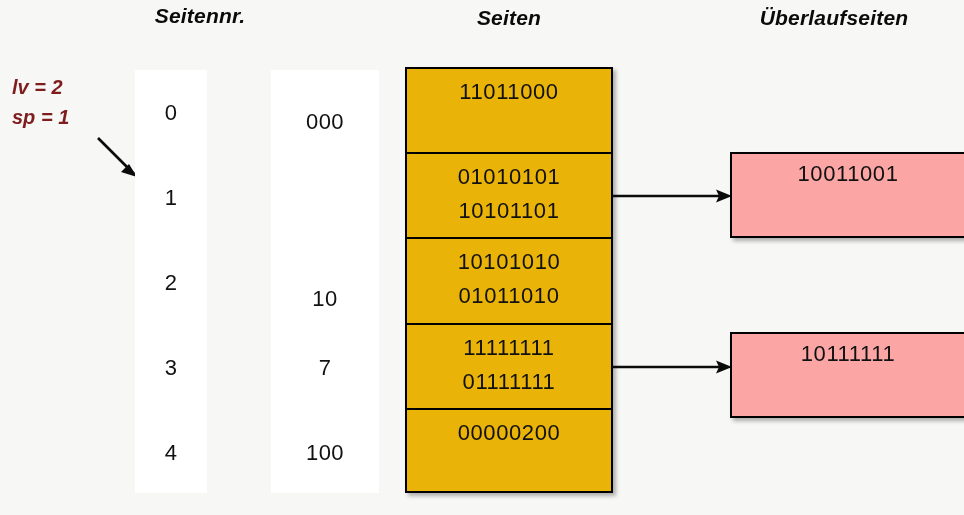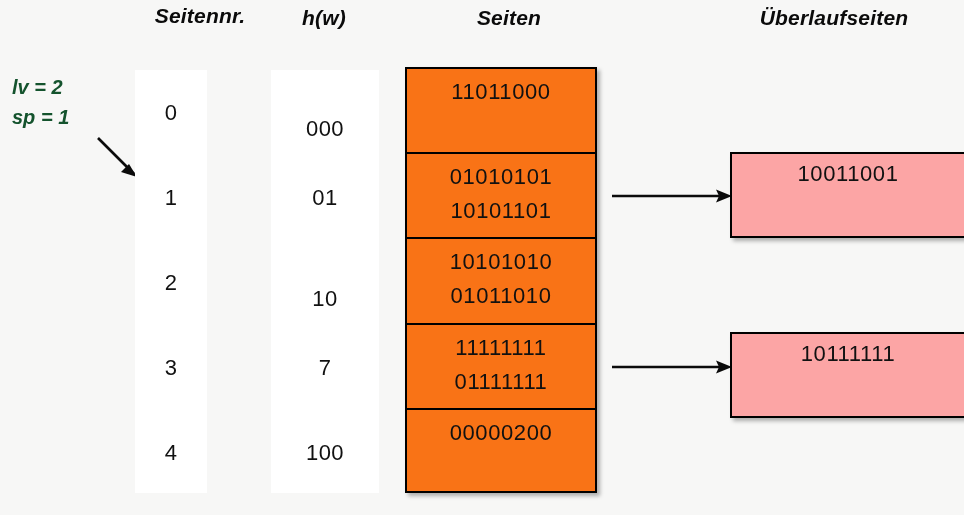--- a/index.html
+++ b/index.html
@@ -45,21 +45,21 @@
     left: 12px;
     top: 72px;
     width: 110px;
   }
   .param-line {
     font-style: italic;
     font-weight: 700;
     font-size: 20px;
     line-height: 30px;
     white-space: nowrap;
-    color: #14532d;
+    color: #7f1d1d;
   }
 
   
   #sp-arrow {
     position: absolute;
     left: 88px;
     top: 128px;
     width: 60px;
     height: 60px;
     pointer-events: none;
@@ -87,23 +87,23 @@
     font-weight: 400;
     color: #111111;
     letter-spacing: 0.5px;
   }
 
   
   #seiten-box {
     position: absolute;
     left: 405px;
     top: 67px;
-    width: 192px;
+    width: 208px;
     height: 426px;
-    background: #f97316;
+    background: #eab308;
     border: 2.5px solid #000000;
     box-sizing: border-box;
     box-shadow: 3px 3px 4px rgba(0,0,0,0.30);
   }
   .seiten-row {
     position: relative;
     height: 85.2px;
     box-sizing: border-box;
     border-bottom: 2.5px solid #000000;
     display: flex;
@@ -158,21 +158,20 @@
   }
   #connector-0 { top: 185px; }
   #connector-1 { top: 356px; }
 </style>
 </head>
 <body>
 
 <div id="stage">
 
   <div id="hdr-seitennr" class="col-header">Seitennr.</div>
-  <div id="hdr-hw" class="col-header">h(w)</div>
   <div id="hdr-ueber" class="col-header">Überlaufseiten</div>
   <div id="hdr-seiten" class="col-header">Seiten</div>
 
   <div id="params">
     <div class="param-line">lv = 2</div>
     <div class="param-line">sp = 1</div>
   </div>
 
   <svg id="sp-arrow" viewBox="0 0 60 60">
     <line x1="10" y1="10" x2="46" y2="46" stroke="#0b0b0b" stroke-width="2.6"></line>
@@ -181,22 +180,21 @@
 
   <div id="col-seitennr" class="index-col">
     <div class="index-cell" style="top:0px">0</div>
     <div class="index-cell" style="top:85px">1</div>
     <div class="index-cell" style="top:170px">2</div>
     <div class="index-cell" style="top:255px">3</div>
     <div class="index-cell" style="top:340px">4</div>
   </div>
 
   <div id="col-hw" class="index-col">
-    <div class="index-cell" style="top:16px">000</div>
-    <div class="index-cell" style="top:85px">01</div>
+    <div class="index-cell" style="top:9px">000</div>
     <div class="index-cell" style="top:186px">10</div>
     <div class="index-cell" style="top:255px">7</div>
     <div class="index-cell" style="top:340px">100</div>
   </div>
 
   <div id="seiten-box">
 
     <div class="seiten-row">
       <div class="bits">11011000</div>
     </div>

